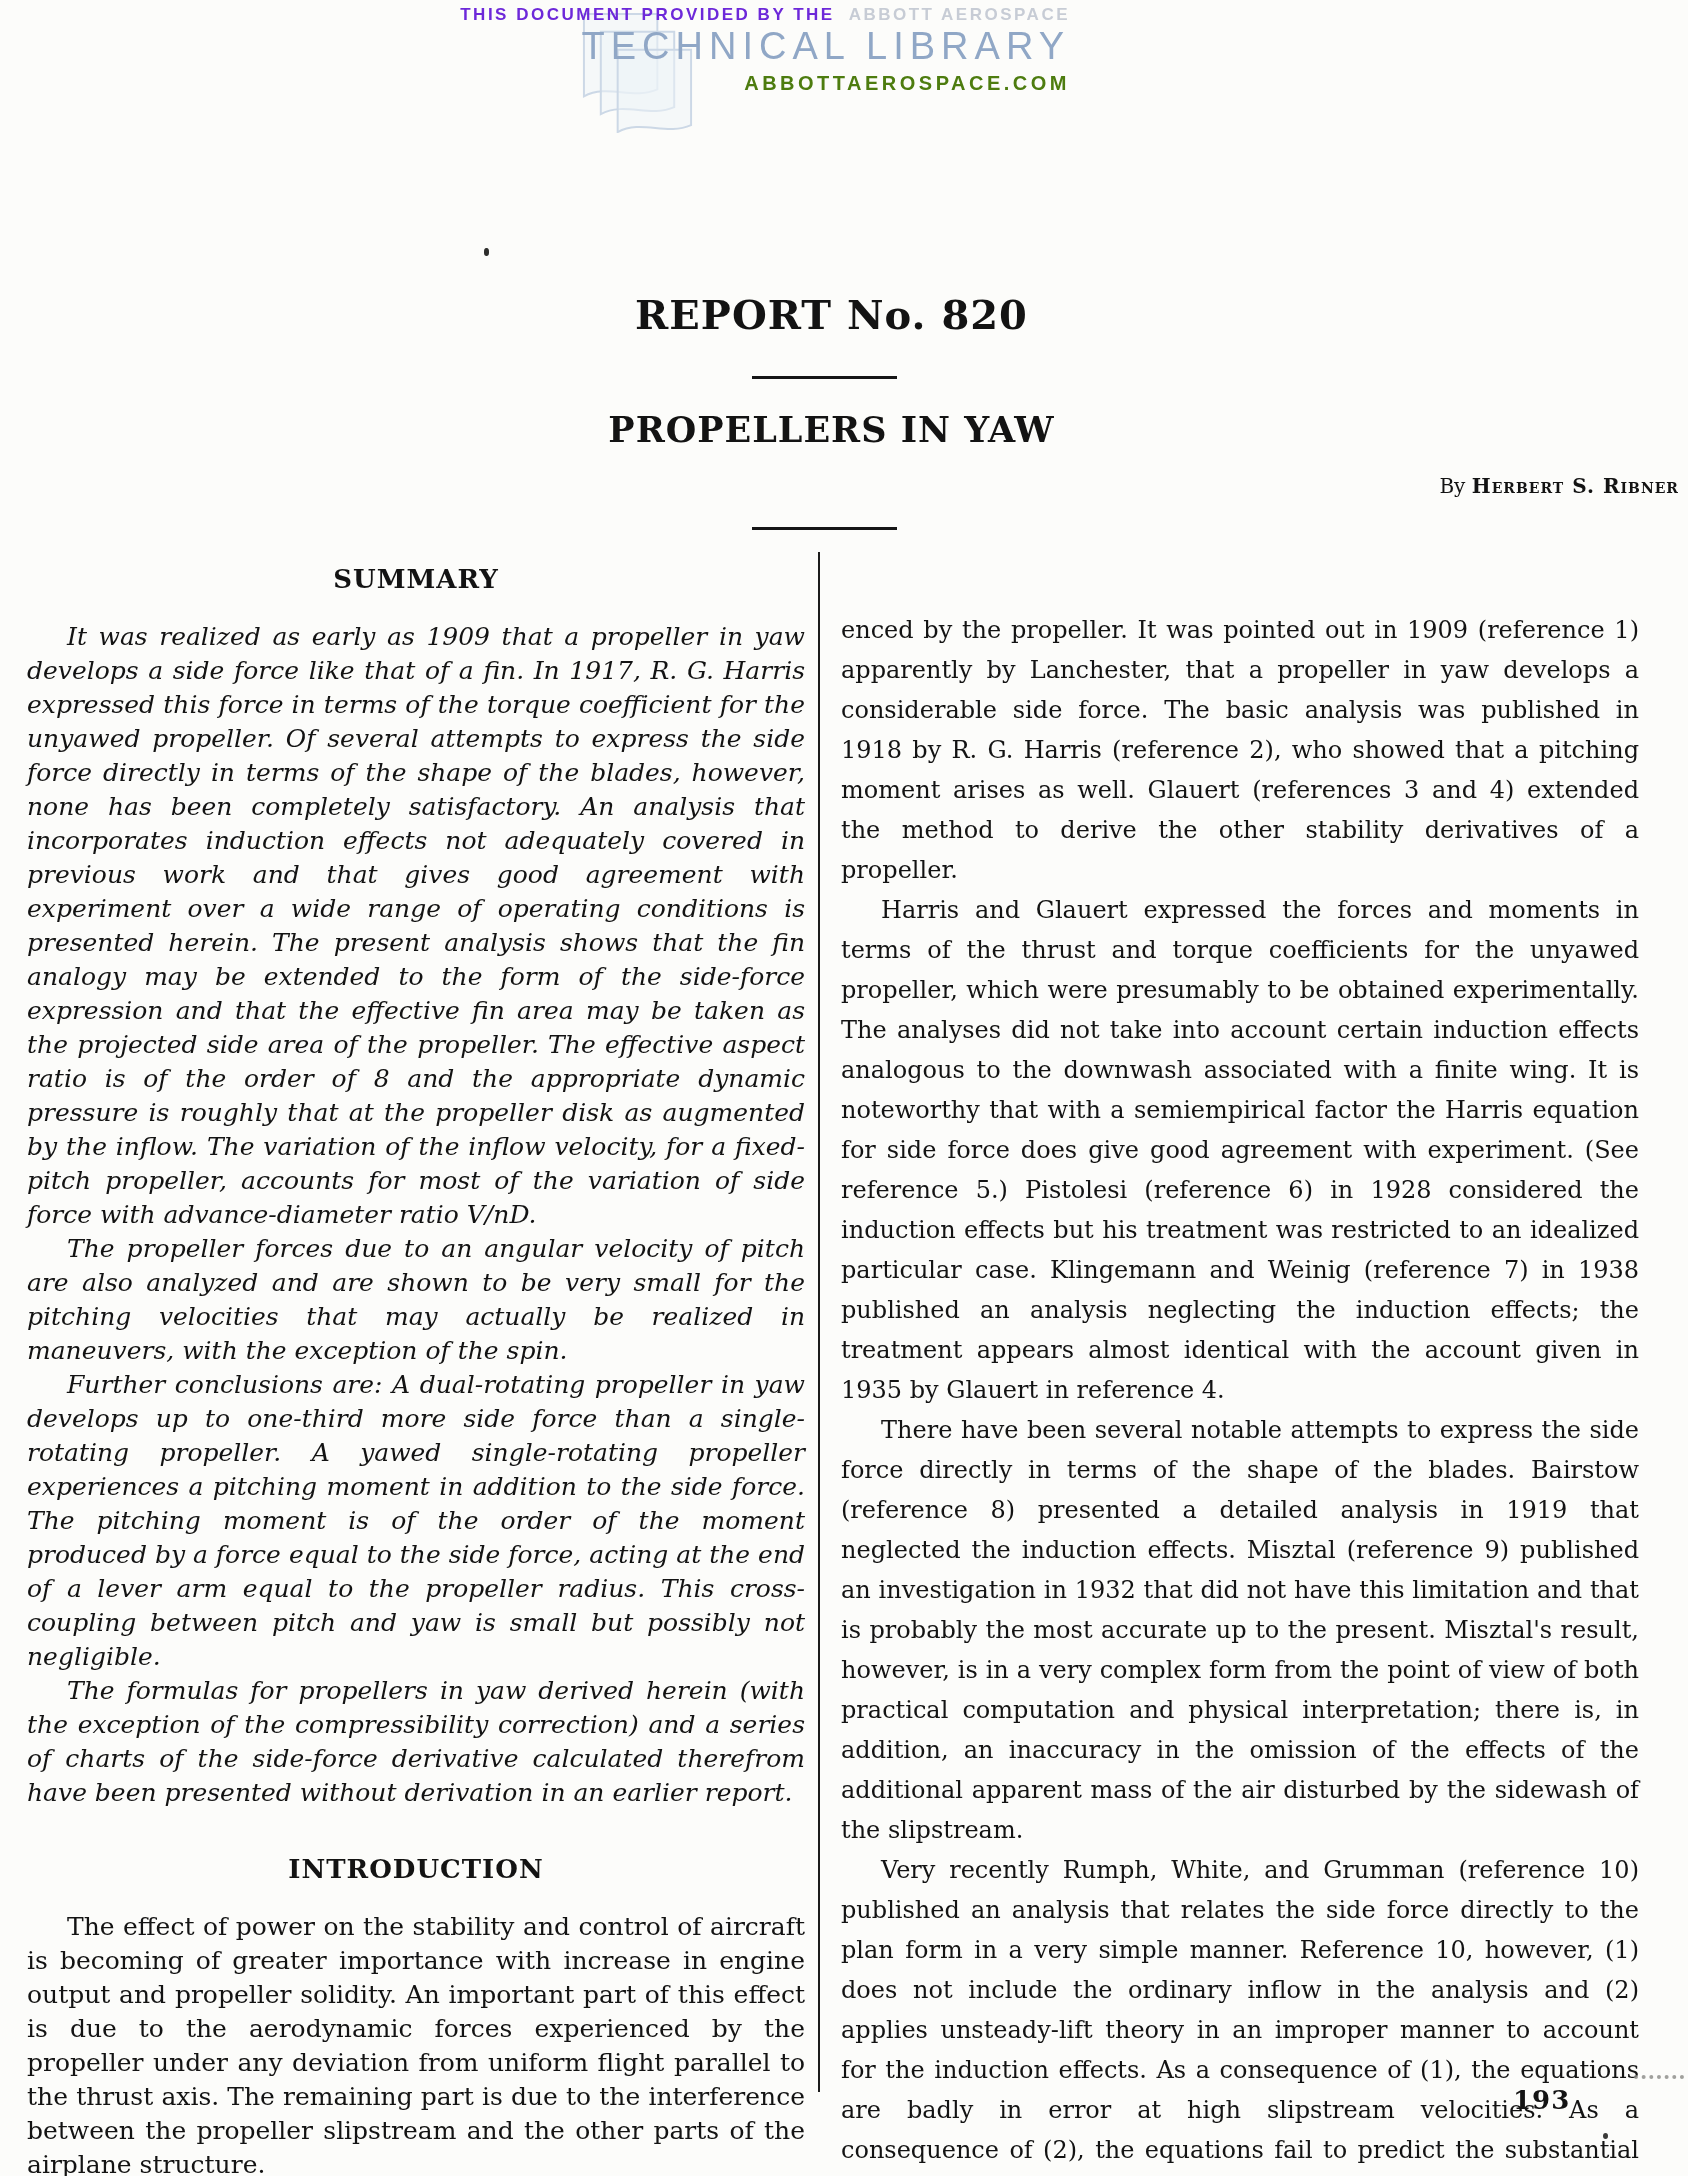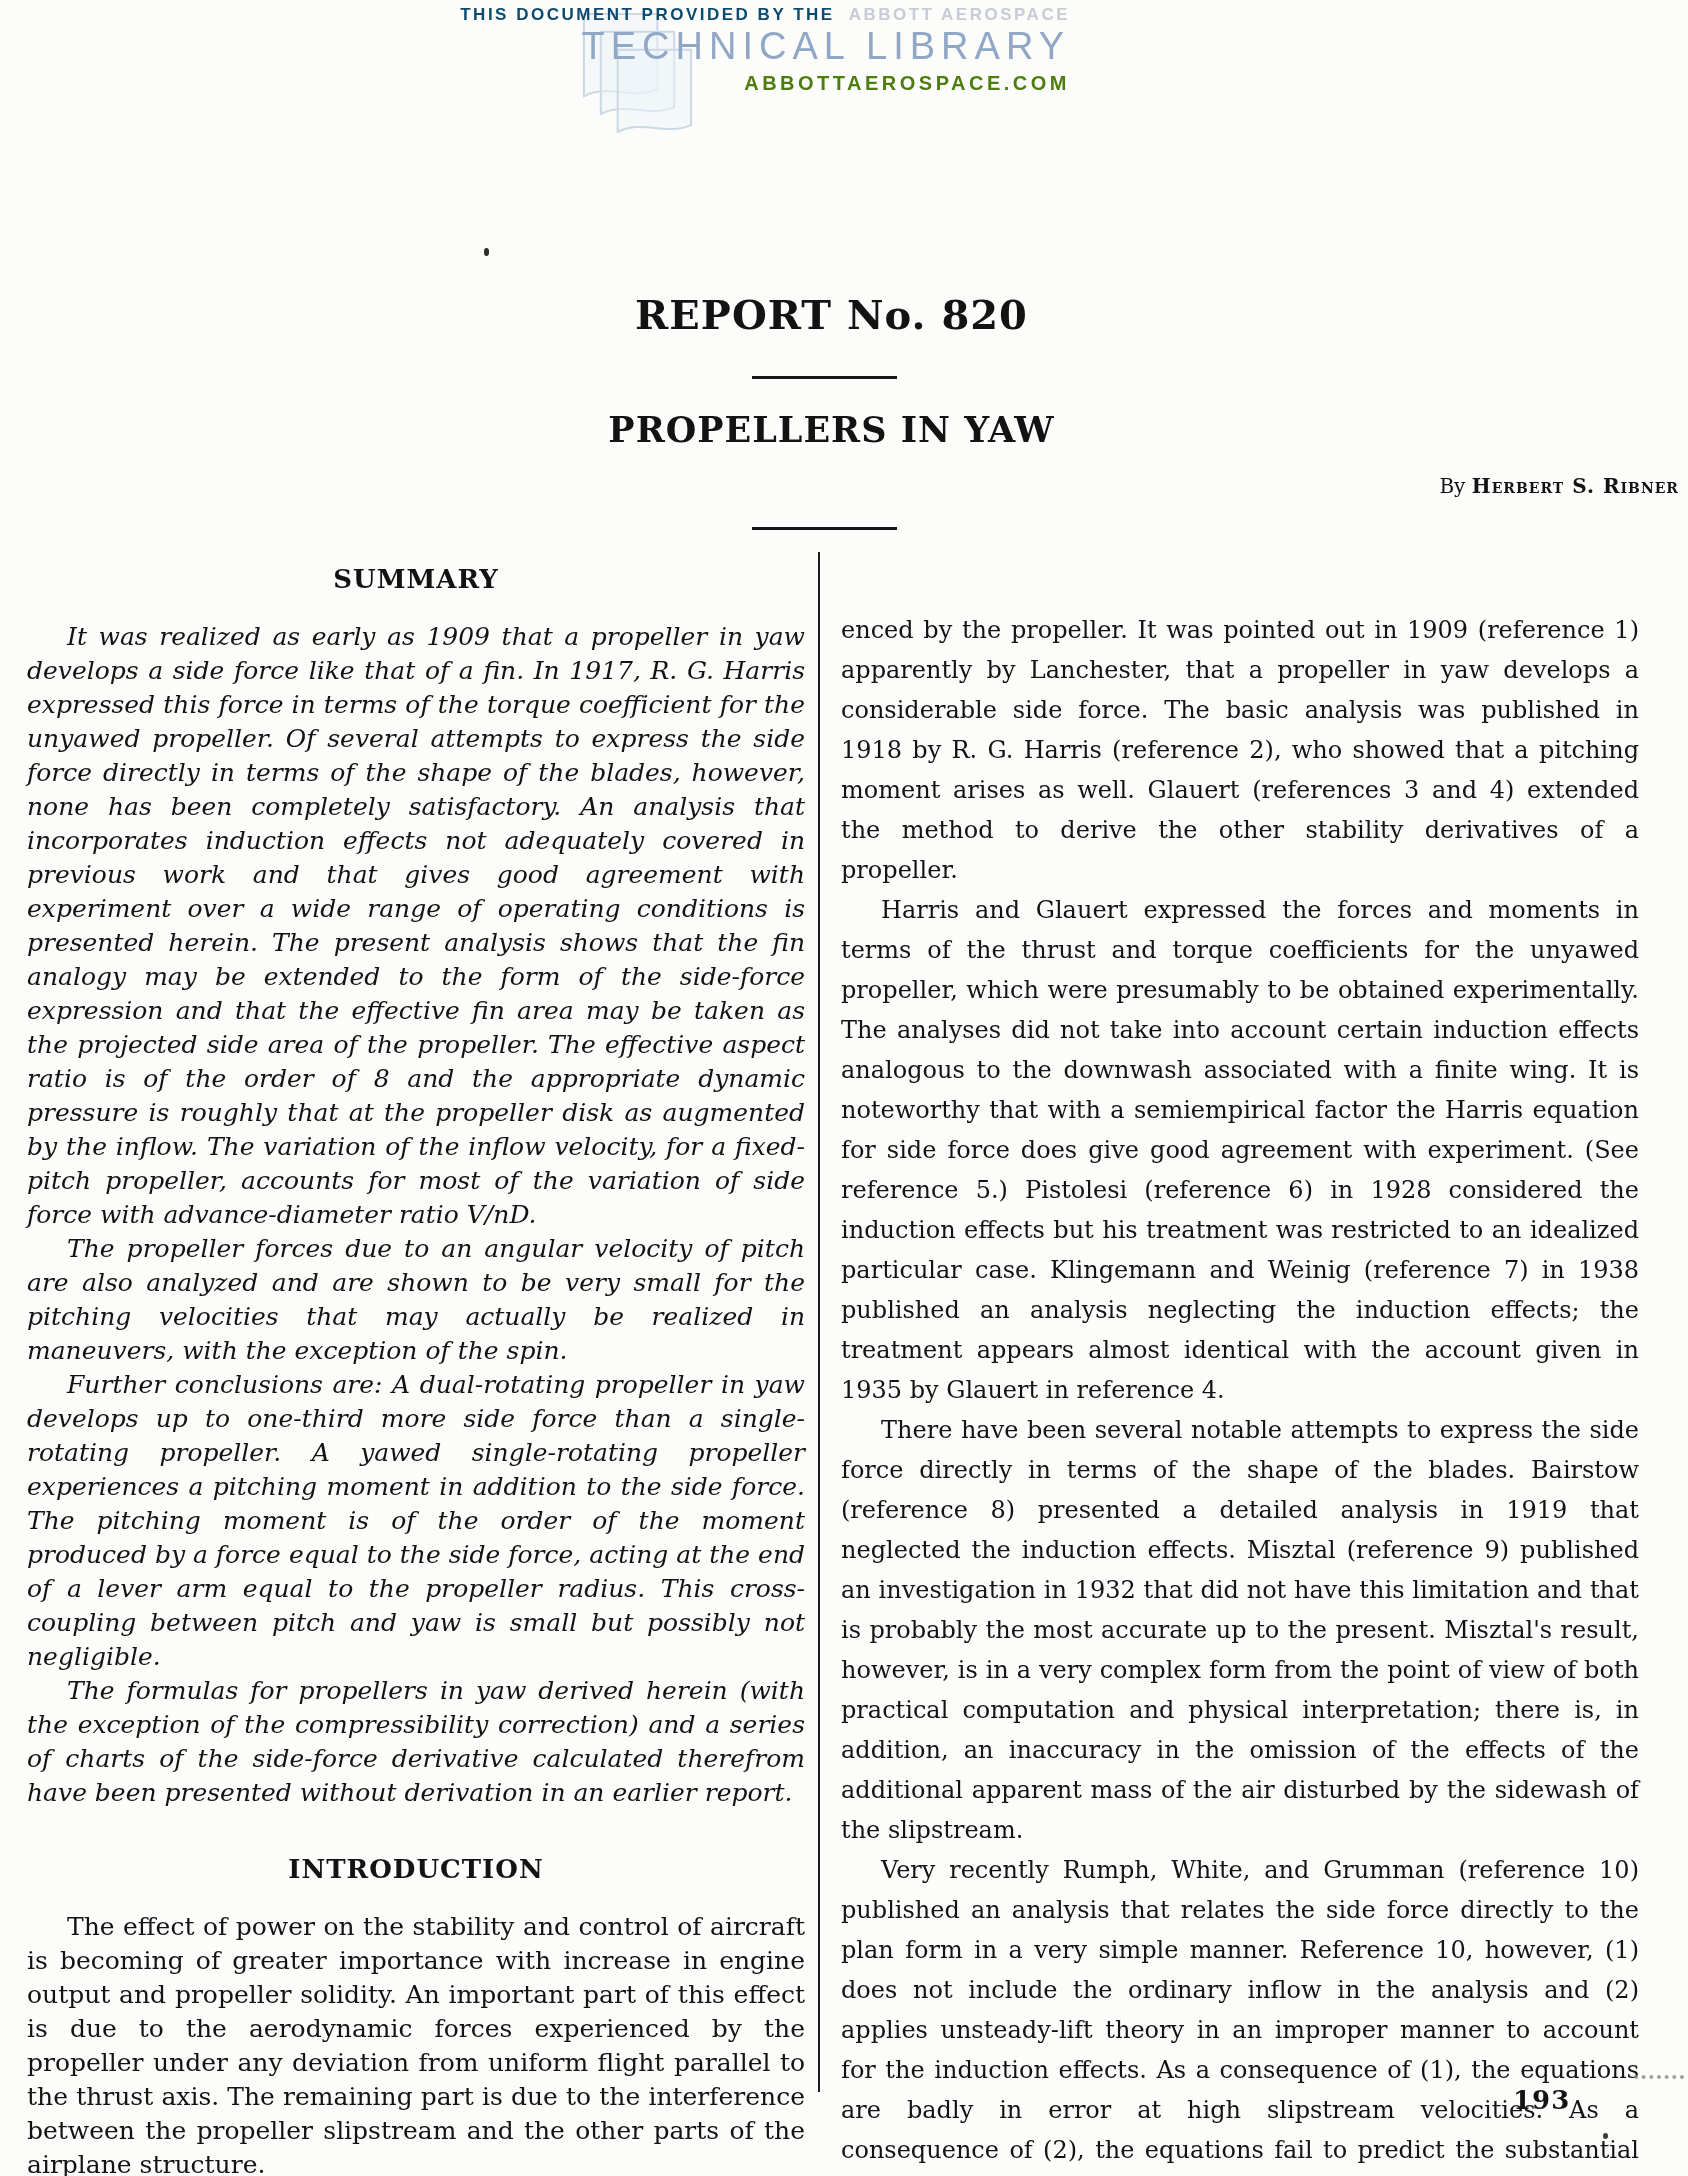--- a/index.html
+++ b/index.html
@@ -9,21 +9,21 @@
     font-family:"DejaVu Serif", serif;
     overflow:hidden;
   }
   
   .wm-text{
     position:absolute;top:6px;right:619px;text-align:right;
     font-family:"Liberation Sans", sans-serif;line-height:1.05;
     user-select:none;
   }
   .wm-line1{font-size:17px;letter-spacing:2.5px;font-weight:bold;white-space:nowrap;}
-  .wm-provided{color:#0c4a6e;}
+  .wm-provided{color:#6d28d9;}
   .wm-brand{color:#c7ccd5;margin-left:14px;}
   .wm-line2{font-size:38px;letter-spacing:6px;color:#90a7c6;margin-top:3px;white-space:nowrap;}
   .wm-line3{font-size:20px;letter-spacing:3.5px;color:#4d7c0f;font-weight:bold;margin-top:6px;white-space:nowrap;}
   .wm-icon{position:absolute;left:564px;top:8px;}
   
   .report-no{
     position:absolute;top:291px;left:0;width:1663px;text-align:center;
     font-size:40px;font-weight:bold;letter-spacing:1px;
   }
   .rule{

